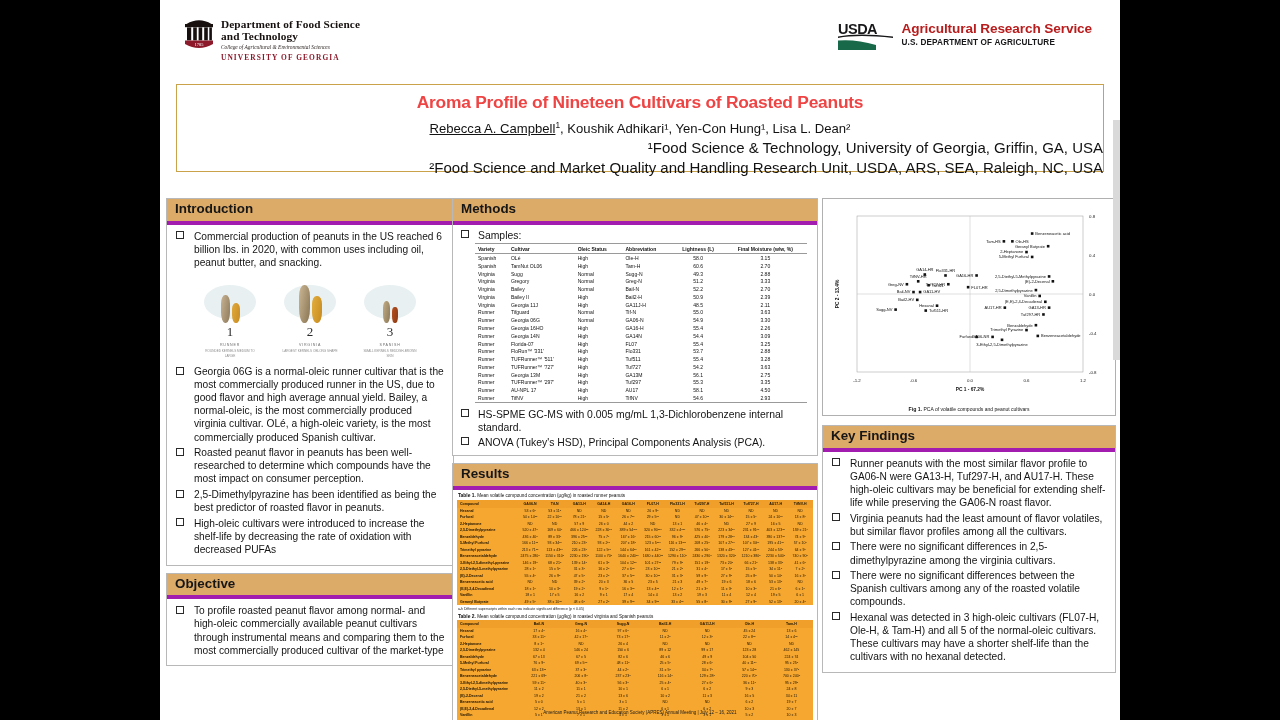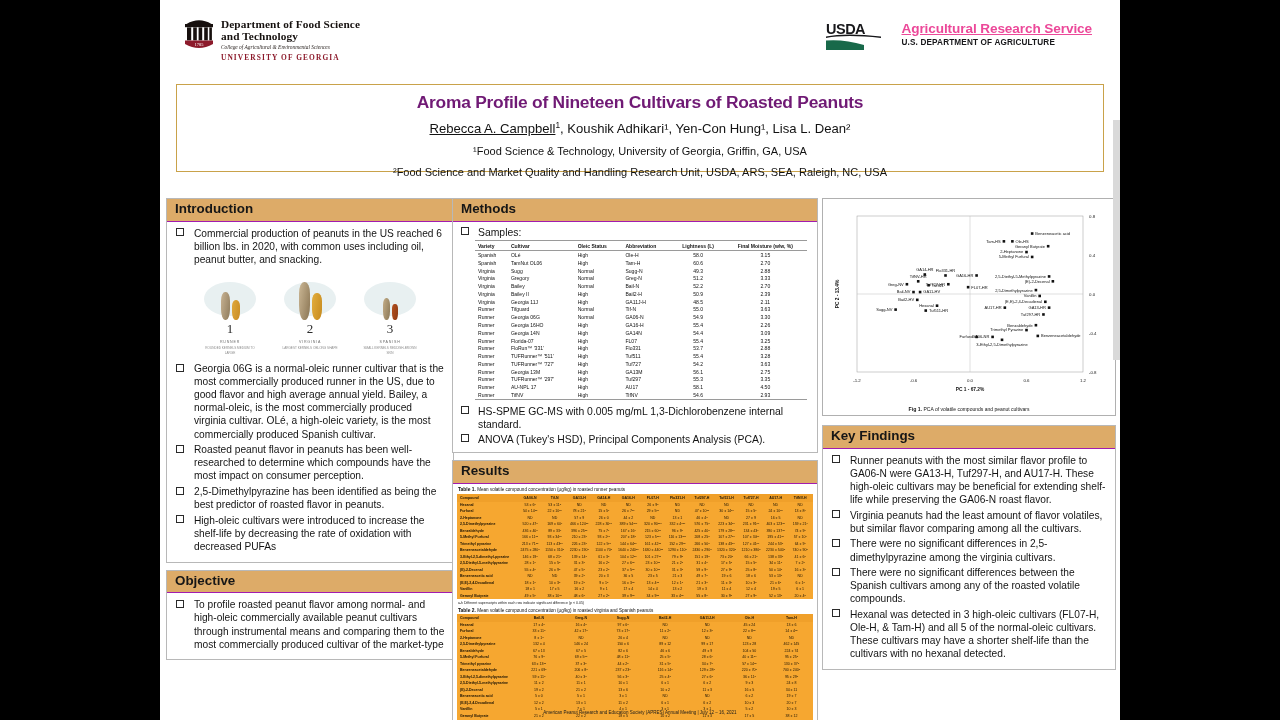--- a/index.html
+++ b/index.html
@@ -19,53 +19,53 @@
   .uga-logo { position: absolute; left: 24px; top: 18px; display: flex; align-items: flex-start; gap: 7px; }
   .uga-arch {
     width: 30px; height: 36px; position: relative; flex: 0 0 auto;
   }
   .uga-arch svg { display: block; }
   .uga-text { line-height: 1.06; padding-top: 1px; }
   .uga-t1 { font-family: "Liberation Serif", serif; font-weight: bold; font-size: 11.3px; color: #16110f; letter-spacing: .1px; }
   .uga-t2 { font-family: "Liberation Serif", serif; font-style: italic; font-size: 5.4px; color: #2a2320; margin-top: 2.5px; }
   .uga-t3 { font-family: "Liberation Serif", serif; font-weight: bold; font-size: 7.4px; color: #8c1a2b; letter-spacing: 1.1px; margin-top: 3px; }
 
-  .usda-logo { position: absolute; right: 28px; top: 20px; display: flex; align-items: flex-start; gap: 19px; }
+  .usda-logo { position: absolute; right: 28px; top: 20px; display: flex; align-items: flex-start; gap: 7px; }
   .usda-mark { width: 56px; height: 31px; position: relative; flex: 0 0 auto; }
   .usda-right { padding-top: 1px; }
-  .usda-t1 { font-weight: bold; font-size: 13.6px; color: #ec4899; letter-spacing: -.1px; text-decoration: underline; }
+  .usda-t1 { font-weight: bold; font-size: 13.6px; color: #b91c1c; letter-spacing: -.1px; }
   .usda-t2 { font-weight: bold; font-size: 8.2px; color: #17171a; letter-spacing: .15px; margin-top: 2px; }
 
   
   .titlebox {
     position: absolute; left: 16px; top: 84px; width: 928px; height: 88px;
     border: 1.4px solid #c9a24a; background: #fff; padding-top: 6px;
     text-align: center;
   }
   .p-title {
     font-family: "Liberation Sans", sans-serif;
-    font-weight: bold; font-size: 17.4px; color: #701a75; letter-spacing: -.25px;
+    font-weight: bold; font-size: 17.4px; color: #ef4444; letter-spacing: -.25px;
     margin-top: 1px;
   }
   .p-authors { font-size: 13.1px; color: #121212; margin-top: 7px; }
   .p-authors .u { text-decoration: underline; text-align: right; }
-  .p-aff { font-size: 11px; color: #121212; margin-top: 9px; }
+  .p-aff { font-size: 15px; color: #121212; margin-top: 3px; text-align: right; }
   sup { font-size: 8.3px; vertical-align: super; }
 
   
   .col { position: absolute; }
   .col1 { left: 6px;   top: 198px; width: 288px; }
   .col2 { left: 292px; top: 198px; width: 366px; }
   .col3 { left: 662px; top: 198px; width: 294px; }
 
   .panel { border: 1px solid #b8b8b8; background: #fff; }
   .panel-head {
     background: #ddab68; color: #161616; font-weight: bold;
     font-size: 13.4px; padding: 2px 8px 3px 8px; line-height: 1.25;
-    border-bottom: 1px solid #a21caf;
+    border-bottom: 4px solid #a21caf;
   }
   .panel-body { padding: 5px 7px 6px 7px; }
 
   ul.chk { list-style: none; }
   ul.chk li {
     position: relative; padding-left: 20px; margin-bottom: 2.5px;
     font-size: 10.2px; line-height: 1.285; color: #141414; text-align: left;
   }
   ul.chk li .bx {
     position: absolute; left: 2px; top: 1.5px; width: 8px; height: 8px;
@@ -933,21 +933,21 @@
             <text x="175.01666666666668" y="142.225" font-size="4" fill="#111" text-anchor="middle" font-family="Liberation Sans, sans-serif">3-Ethyl-2,5-Dimethylpyrazine</text>
           </svg>
         <div class="figcap"><b>Fig 1.</b> <span>PCA of volatile compounds and peanut cultivars</span></div>
       </div>
 
       <div class="panel" style="margin-top:9px;">
         <div class="panel-head">Key Findings</div>
         <div class="panel-body">
           <ul class="chk">
             <li><span class="bx"></span><span>Runner peanuts with the most similar flavor profile to GA06-N were GA13-H, Tuf297-H, and AU17-H. These high-oleic cultivars may be beneficial for extending shelf-life while preserving the GA06-N roast flavor.</span></li>
-            <li><span class="bx"></span><span>Virginia peanuts had the least amount of flavor volatiles, but similar flavor comparing among all the cultivars.</span></li>
+            <li><span class="bx"></span><span>Virginia peanuts had the least amount of flavor volatiles, but similar flavor profiles among all the cultivars.</span></li>
             <li><span class="bx"></span><span>There were no significant differences in 2,5-dimethylpyrazine among the virginia cultivars.</span></li>
             <li><span class="bx"></span><span>There were no significant differences between the Spanish cultivars among any of the roasted volatile compounds.</span></li>
             <li><span class="bx"></span><span>Hexanal was detected in 3 high-oleic cultivars (FL07-H, Ole-H, &amp; Tam-H) and all 5 of the normal-oleic cultivars. These cultivars may have a shorter shelf-life than the cultivars with no hexanal detected.</span></li>
           </ul>
         </div>
       </div>
 
     </div>
 
     <div class="foot">American Peanut Research and Education Society (APRES) Annual Meeting | July 12 – 16, 2021</div>

